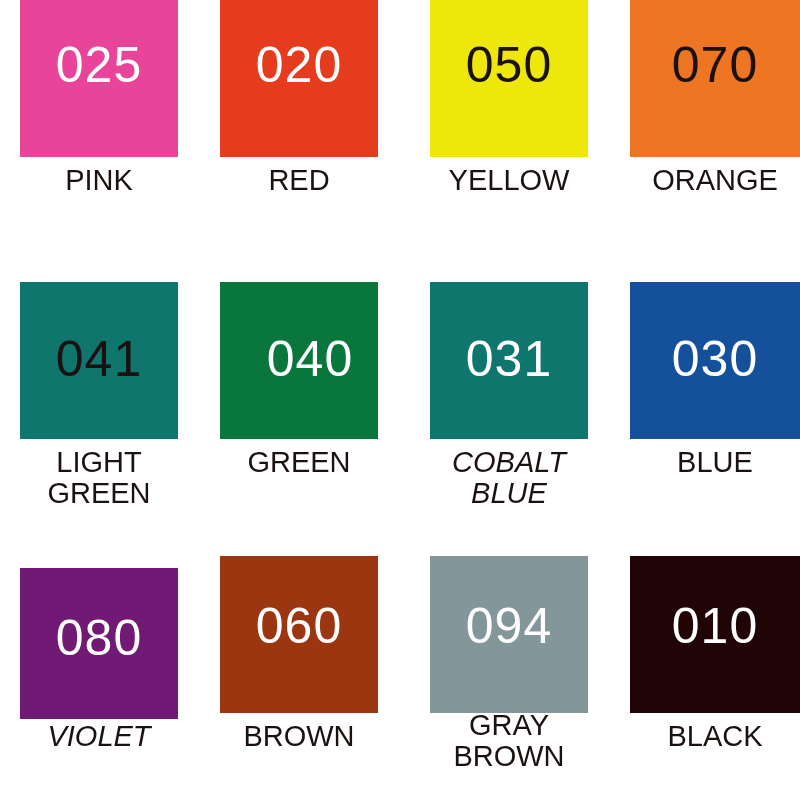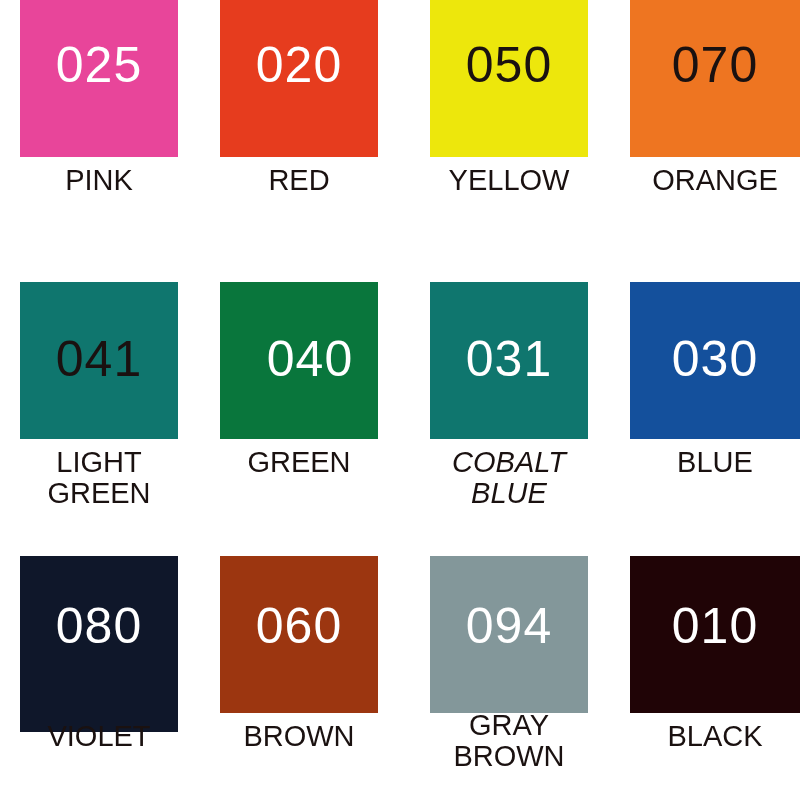--- a/index.html
+++ b/index.html
@@ -109,24 +109,24 @@
       <div class="swatch-name" style="top: 165px; font-style: italic;">COBALT
 BLUE</div>
     </div>
     <div class="swatch-cell" style="left: 630px; top: 282px; width: 170px; height: 245px;">
       <div class="swatch-chip" style="width: 170px; height: 157px; background: rgb(20, 80, 156);">
         <div class="swatch-code" style="top: 52px; color: rgb(255, 255, 255);">030</div>
       </div>
       <div class="swatch-name" style="top: 165px;">BLUE</div>
     </div>
     <div class="swatch-cell" style="left: 20px; top: 556px; width: 158px; height: 245px;">
-      <div class="swatch-chip" style="width: 158px; height: 176px; background: #0f172a;">
+      <div class="swatch-chip" style="width: 158px; height: 151px; background: #701a75; margin-top: 12px;">
         <div class="swatch-code" style="top: 45px; color: rgb(255, 255, 255);">080</div>
       </div>
-      <div class="swatch-name" style="top: 165px;">VIOLET</div>
+      <div class="swatch-name" style="top: 165px; font-style: italic;">VIOLET</div>
     </div>
     <div class="swatch-cell" style="left: 220px; top: 556px; width: 158px; height: 245px;">
       <div class="swatch-chip" style="width: 158px; height: 157px; background: rgb(156, 54, 16);">
         <div class="swatch-code" style="top: 45px; color: rgb(255, 255, 255);">060</div>
       </div>
       <div class="swatch-name" style="top: 165px;">BROWN</div>
     </div>
     <div class="swatch-cell" style="left: 430px; top: 556px; width: 158px; height: 245px;">
       <div class="swatch-chip" style="width: 158px; height: 157px; background: rgb(131, 151, 154);">
         <div class="swatch-code" style="top: 45px; color: rgb(255, 255, 255);">094</div>

